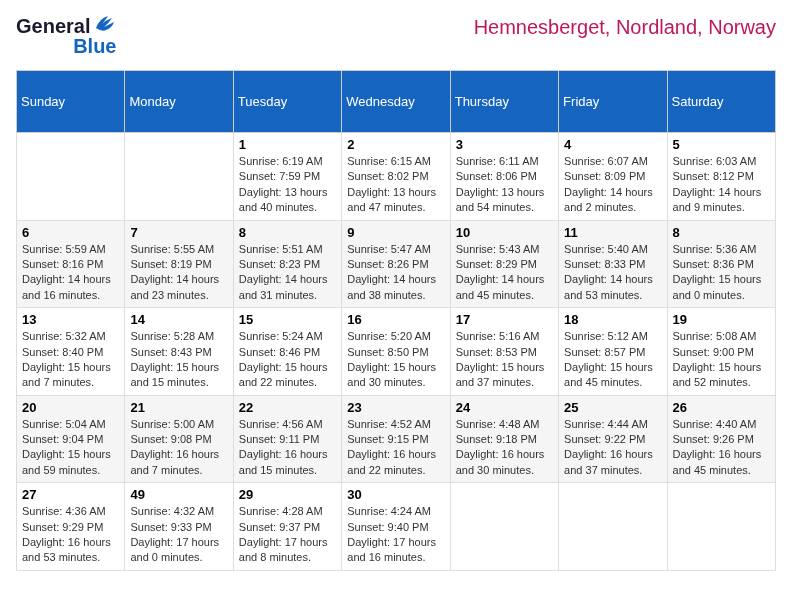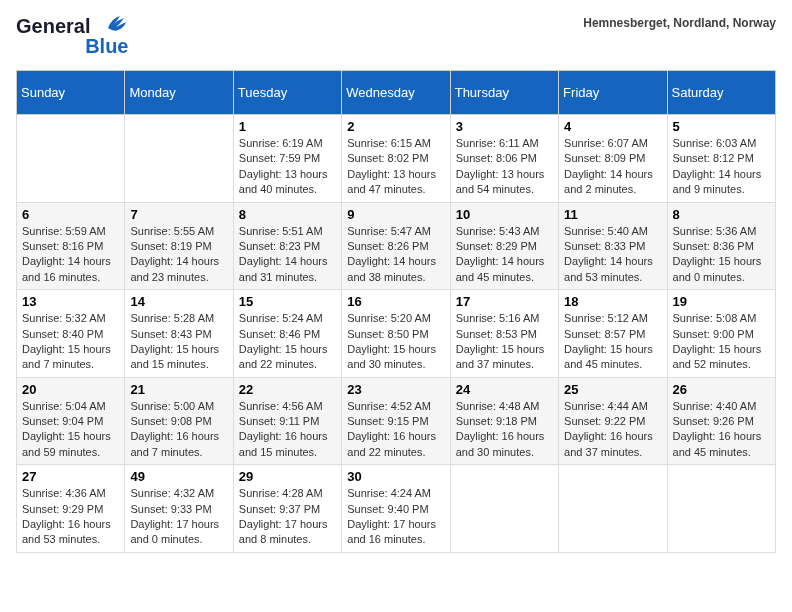--- a/index.html
+++ b/index.html
@@ -41,33 +41,32 @@
     .title-section {
       text-align: right;
     }
     .month-title {
       font-size: 36px;
       font-weight: bold;
       color: #1a1a2e;
       line-height: 1.1;
     }
     .location-title {
-      font-size: 12px;
-      color: #404040;
-      font-weight: bold;
+      font-size: 20px;
+      color: #be185d;
     }
     .calendar-table {
       width: 100%;
       border-collapse: collapse;
       font-size: 11px;
     }
     .calendar-table th {
       background-color: #1565c0;
       color: #fff;
-      padding: 14px 4px;
+      padding: 23px 4px;
       text-align: left;
       font-size: 13px;
       font-weight: normal;
       border: 1px solid #ccc;
     }
     .calendar-table td {
       vertical-align: top;
       padding: 4px 5px;
       border: 1px solid #ddd;
       width: calc(100% / 7);
@@ -91,21 +90,21 @@
     .empty-cell {
       background: #fff !important;
     }
   </style>
 </head>
 <body>
 
 <div class="header">
   <div class="logo-wrapper">
     <div class="logo-text-group">
-      <div style="display:flex; align-items:center; gap:14px;">
+      <div style="display:flex; align-items:center; gap:2px;">
         <span class="logo-general">General</span>
         <svg width="22" height="18" viewBox="0 0 22 18" style="margin-left:2px; margin-top:-6px;">
           <path d="M2,14 Q6,4 14,2 Q10,8 8,10 Q12,6 18,4 Q14,10 10,13 Q16,10 20,8 Q18,14 12,16 Q8,18 2,14Z" fill="#1565c0"></path>
         </svg>
       </div>
       <div class="logo-blue">Blue</div>
     </div>
   </div>
   <div class="title-section">
     <div class="location-title">Hemnesberget, Nordland, Norway</div>

